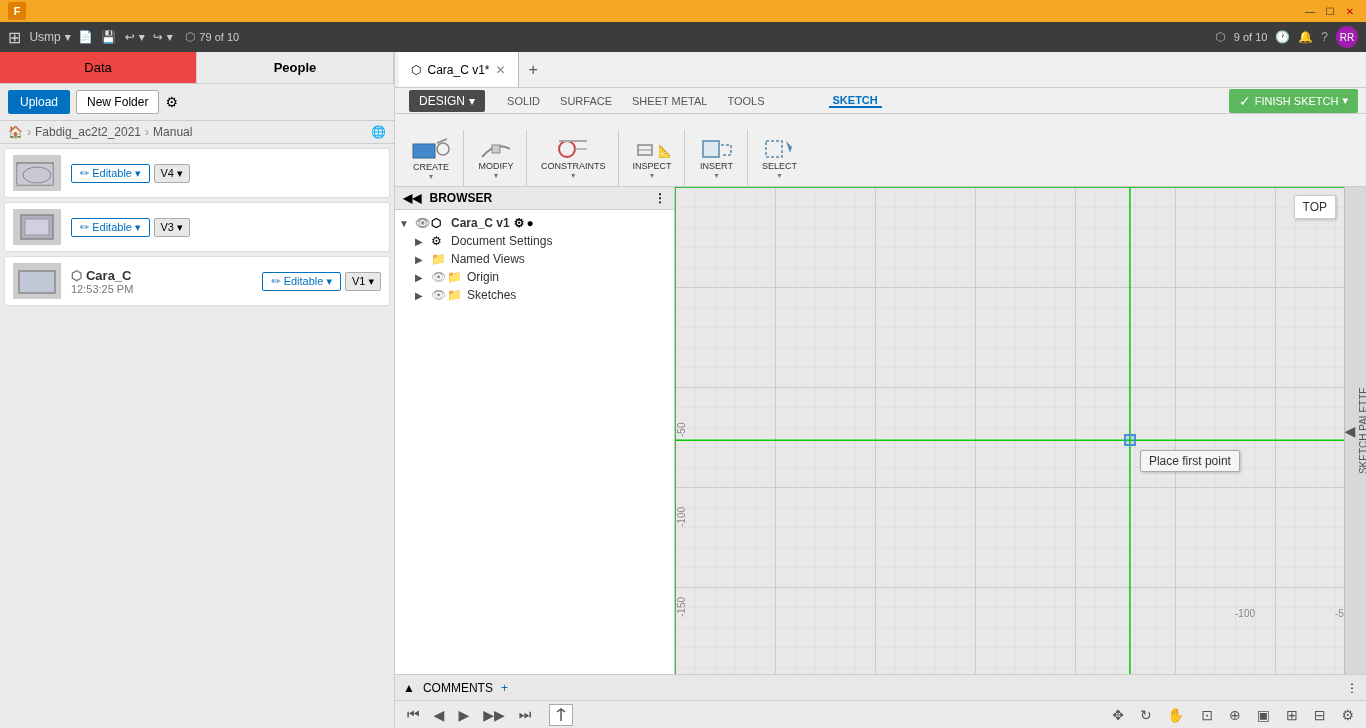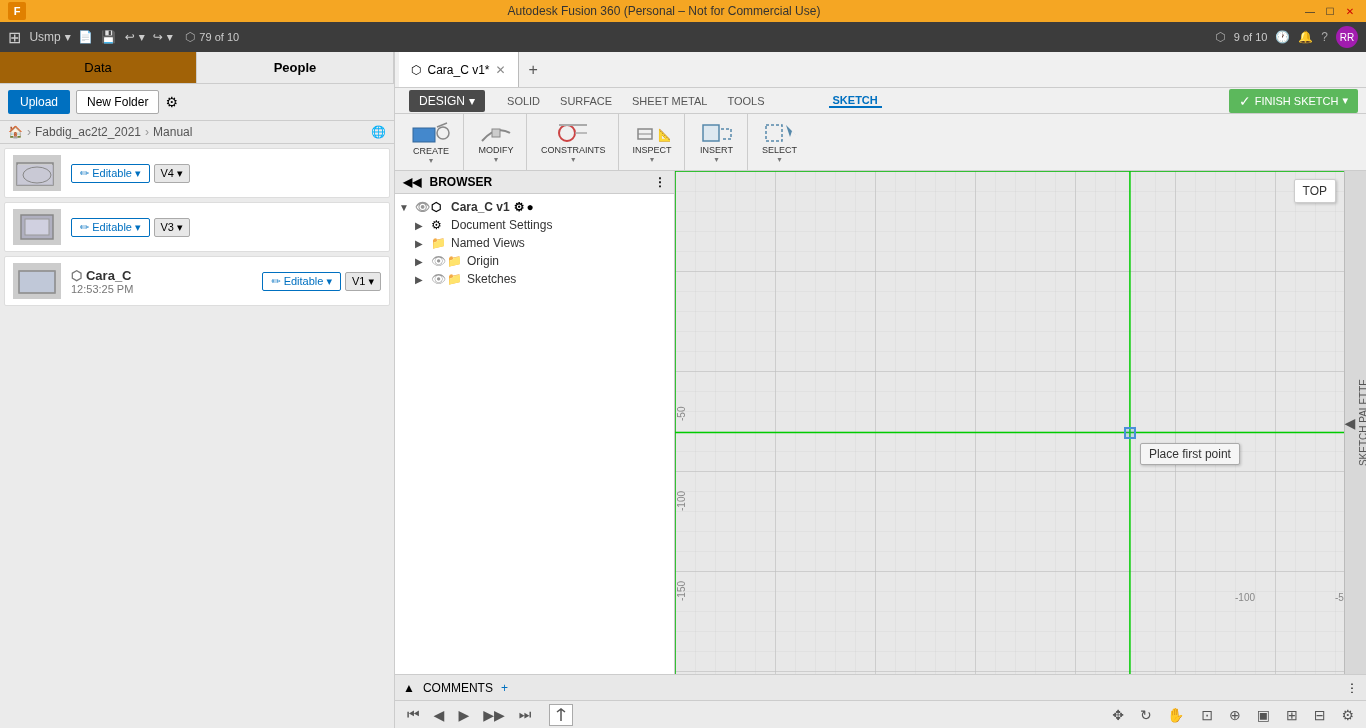--- a/index.html
+++ b/index.html
@@ -23,21 +23,21 @@
     #app { display: flex; flex-direction: column; height: calc(728px - 22px); }
     #top-nav { background: #3c3c3c; height: 30px; display: flex; align-items: center; padding: 0 8px; gap: 8px; }
     #top-nav .nav-item { color: #ccc; font-size: 12px; cursor: pointer; display: flex; align-items: center; gap: 4px; }
     #top-nav .right-controls { margin-left: auto; display: flex; align-items: center; gap: 8px; }
 
     #content { display: flex; flex: 1; overflow: hidden; }
 
     
     #left-panel { width: 395px; background: #ebebeb; display: flex; flex-direction: column; border-right: 1px solid #ccc; }
     #left-panel-tabs { display: flex; border-bottom: 1px solid #ccc; }
-    #left-panel-tabs .tab { flex: 1; padding: 8px; text-align: center; cursor: pointer; font-size: 13px; background: #a16207; border-right: 1px solid #ccc; }
+    #left-panel-tabs .tab { flex: 1; padding: 8px; text-align: center; cursor: pointer; font-size: 13px; background: #ef4444; border-right: 1px solid #ccc; }
     #left-panel-tabs .tab.active { background: #ebebeb; font-weight: bold; }
     #left-panel-toolbar { display: flex; align-items: center; padding: 6px 8px; gap: 6px; border-bottom: 1px solid #ccc; }
     #left-panel-toolbar .btn-upload { background: #0070c0; color: white; border: none; padding: 5px 12px; cursor: pointer; border-radius: 2px; font-size: 12px; }
     #left-panel-toolbar .btn-newfolder { background: #fff; border: 1px solid #aaa; padding: 4px 10px; cursor: pointer; font-size: 12px; border-radius: 2px; }
     #left-panel-toolbar .btn-settings { background: transparent; border: none; cursor: pointer; font-size: 14px; }
 
     #breadcrumb { display: flex; align-items: center; padding: 4px 8px; gap: 4px; font-size: 12px; color: #555; border-bottom: 1px solid #ccc; }
     #breadcrumb span { cursor: pointer; }
     #breadcrumb .sep { color: #999; }
 
@@ -56,21 +56,21 @@
 
     
     #toolbar { background: #f0f0f0; display: flex; align-items: center; height: 36px; border-bottom: 1px solid #ccc; padding: 0 4px; gap: 2px; }
     #toolbar .doc-tabs { display: flex; align-items: stretch; height: 100%; }
     #toolbar .doc-tab { display: flex; align-items: center; padding: 0 12px; background: #e0e0e0; border-right: 1px solid #bbb; cursor: pointer; font-size: 12px; gap: 6px; }
     #toolbar .doc-tab.active { background: #fff; }
     #toolbar .doc-tab .close { color: #888; cursor: pointer; }
     #toolbar .add-tab { padding: 0 8px; cursor: pointer; font-size: 16px; color: #555; }
 
     
-    #sketch-toolbar { background: #f0f0f0; border-bottom: 1px solid #ccc; display: flex; flex-direction: column; }
+    #sketch-toolbar { background: #f0f0f0; border-bottom: 1px solid #ccc; display: flex; flex-direction: column; gap: 16px; }
     #sketch-tabs { display: flex; align-items: center; height: 26px; padding: 0 8px; gap: 12px; border-bottom: 1px solid #ccc; }
     #sketch-tabs .stab { font-size: 11px; color: #555; cursor: pointer; padding: 0 4px; }
     #sketch-tabs .stab.active { color: #0070c0; border-bottom: 2px solid #0070c0; }
     #sketch-tools { display: flex; align-items: center; height: 56px; padding: 0 4px; gap: 2px; }
     .tool-group { display: flex; align-items: center; border-right: 1px solid #ccc; padding: 0 6px; height: 100%; gap: 4px; }
     .tool-group:last-child { border-right: none; }
     .tool-btn { display: flex; flex-direction: column; align-items: center; justify-content: center; padding: 2px 6px; cursor: pointer; border-radius: 2px; min-width: 40px; font-size: 9px; color: #333; border: none; background: transparent; }
     .tool-btn .label { font-size: 9px; text-align: center; white-space: nowrap; }
     .tool-dropdown { font-size: 8px; color: #777; }
 
@@ -116,21 +116,20 @@
     .bottom-btn { background: transparent; border: none; cursor: pointer; font-size: 14px; color: #555; padding: 2px 4px; }
 
     
     #arrow-annotation { position: absolute; top: 75px; left: 145px; }
   </style>
 </head>
 <body>
 
 <div id="titlebar">
   <div style="width:18px;height:18px;background:#e08000;border-radius:2px;display:flex;align-items:center;justify-content:center;color:white;font-size:11px;font-weight:bold;">F</div>
-  <div class="title">Autodesk Fusion 360 (Personal – Not for Commercial Use)</div>
   <div class="win-controls">
     <button class="win-btn">—</button>
     <button class="win-btn">☐</button>
     <button class="win-btn" style="color:#c00;">✕</button>
   </div>
 </div>
 
 <div id="app">
 
   <div id="top-nav">

